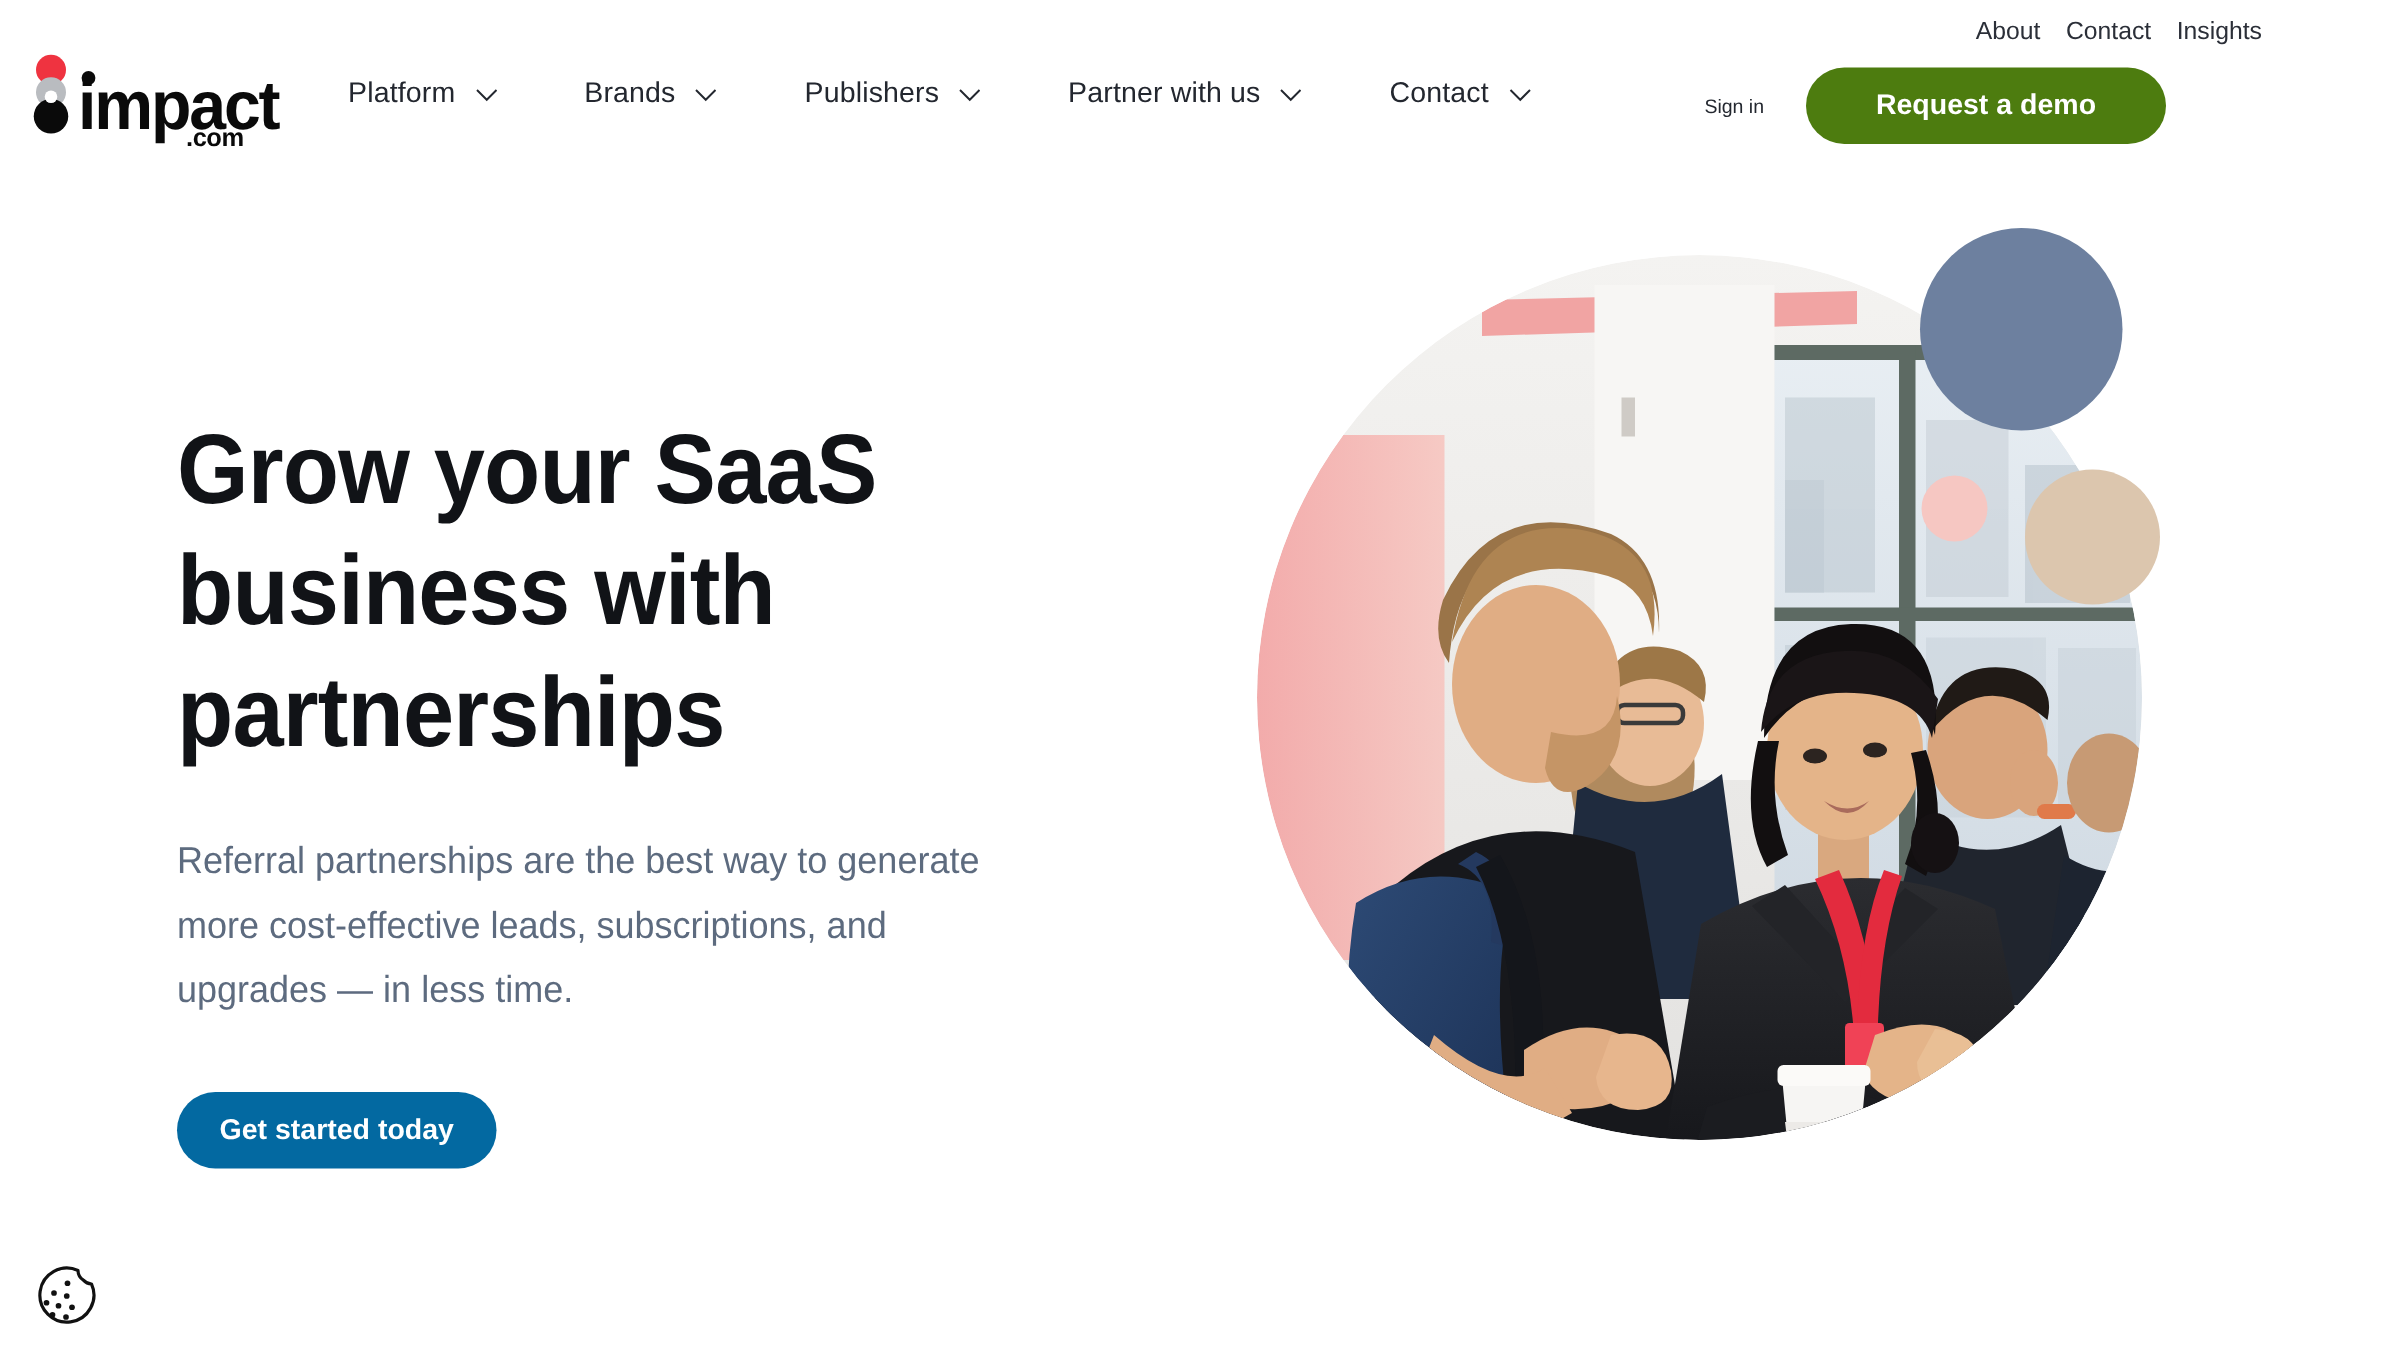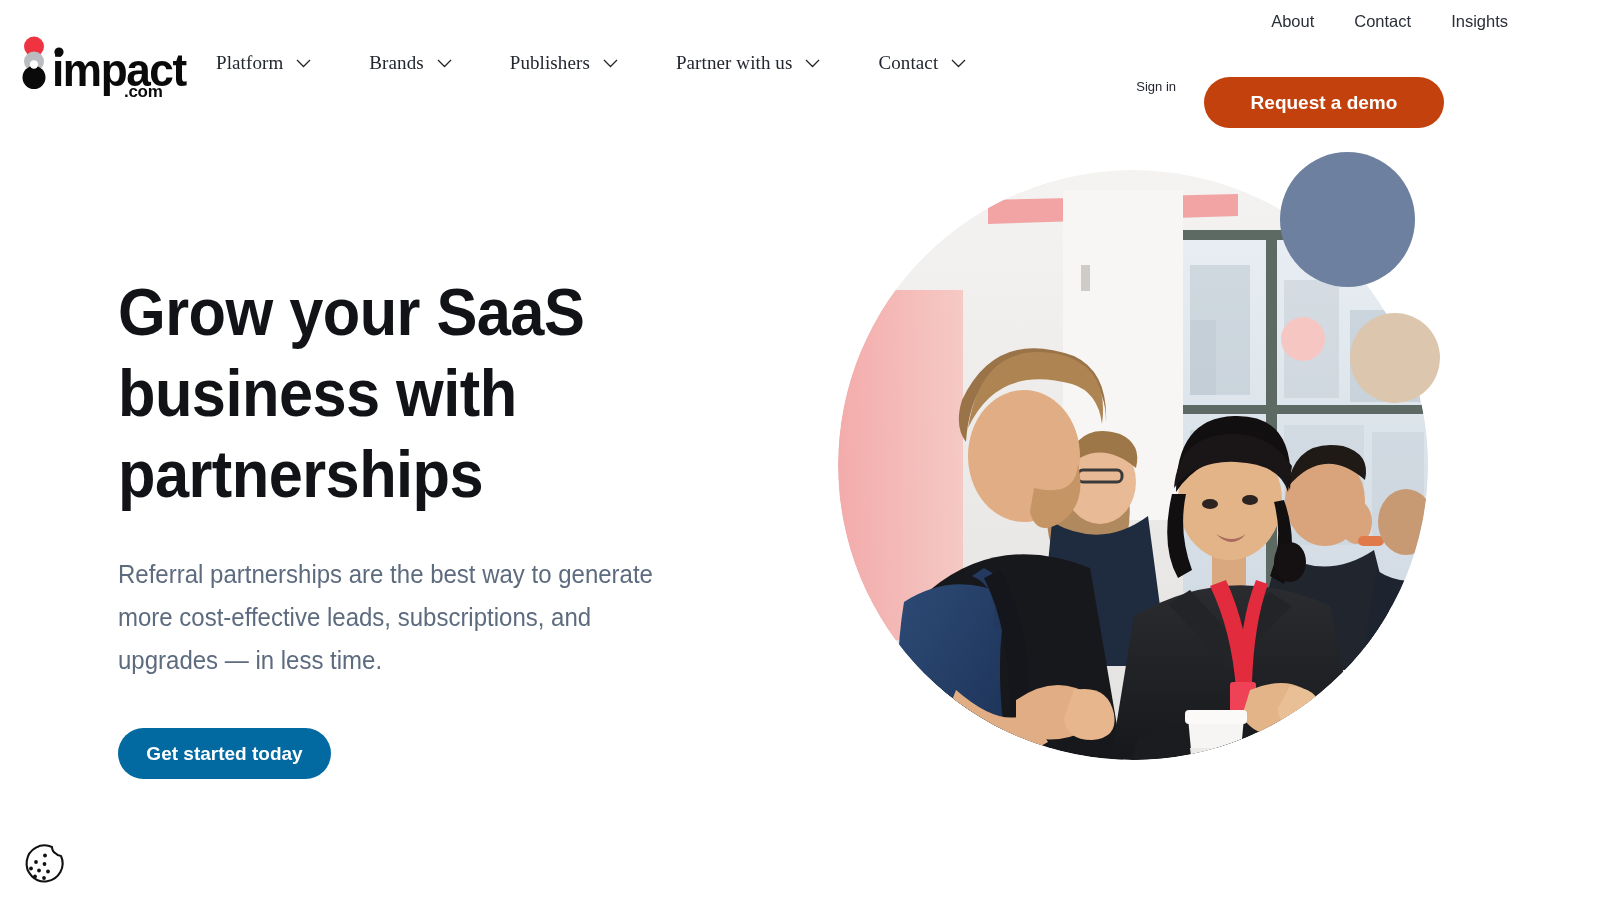--- a/index.html
+++ b/index.html
@@ -7,63 +7,63 @@
     width:1600px; height:912px;
     background:#ffffff;
     font-family:"Liberation Sans", sans-serif;
     overflow:hidden;
   }
   .page { position:relative; width:1600px; height:912px; background:#fff; }
 
   
   .utility-bar {
     position:absolute; top:0; right:0;
-    height:42px; display:flex; align-items:center; gap:40px;
+    height:42px; display:flex; align-items:center; gap:17px;
     padding-right:92px;
   }
   .utility-link {
     font-size:16.5px; color:#2b2f38; text-decoration:none;
     font-family:"Liberation Sans", sans-serif; white-space:nowrap;
   }
 
   
   .header {
     position:absolute; top:0; left:0; width:1468px; height:118px;
   }
   .logo {
     position:absolute; left:16px; top:36px;
     width:178px; height:62px; display:block;
   }
 
   .mainnav {
-    position:absolute; left:216px; top:52px;
-    display:flex; align-items:center; gap:0px;font-family:Liberation Serif, serif;
+    position:absolute; left:232px; top:52px;
+    display:flex; align-items:center; gap:0px;
   }
   .nav-item {
     display:flex; align-items:center; gap:13px;
     margin-right:58px; cursor:pointer; white-space:nowrap;
   }
   .nav-item:last-child { margin-right:0; }
   .nav-label { font-size:19px; color:#23272f; letter-spacing:.1px; }
   .chev { display:block; }
 
   .header-right {
     position:absolute; right:24px; top:45px;
     display:flex; align-items:center; gap:0;
   }
   .signin {
     font-size:13px; color:#23272f; text-decoration:none;
     margin-right:28px; white-space:nowrap;
   }
   .demo-btn {
     display:flex; align-items:center; justify-content:center;
     width:240px; height:51px; border-radius:26px;
-    background:#c2410c; color:#fff; border:none;
+    background:#4d7c0f; color:#fff; border:none;
     font-size:19px; font-weight:bold; cursor:pointer;
-    font-family:"Liberation Sans", sans-serif; white-space:nowrap;margin-top:32px;
+    font-family:"Liberation Sans", sans-serif; white-space:nowrap;
   }
 
   
   .hero-text { position:absolute; left:118px; top:244px; width:640px;margin-top:28px; }
   .hero-title {
     font-size:66px; line-height:81px; font-weight:bold;
     color:#111317; letter-spacing:-0.6px;
     font-family:"Liberation Sans Narrow","Liberation Sans", sans-serif;
     transform:scaleX(0.93); transform-origin:left top;
   }

